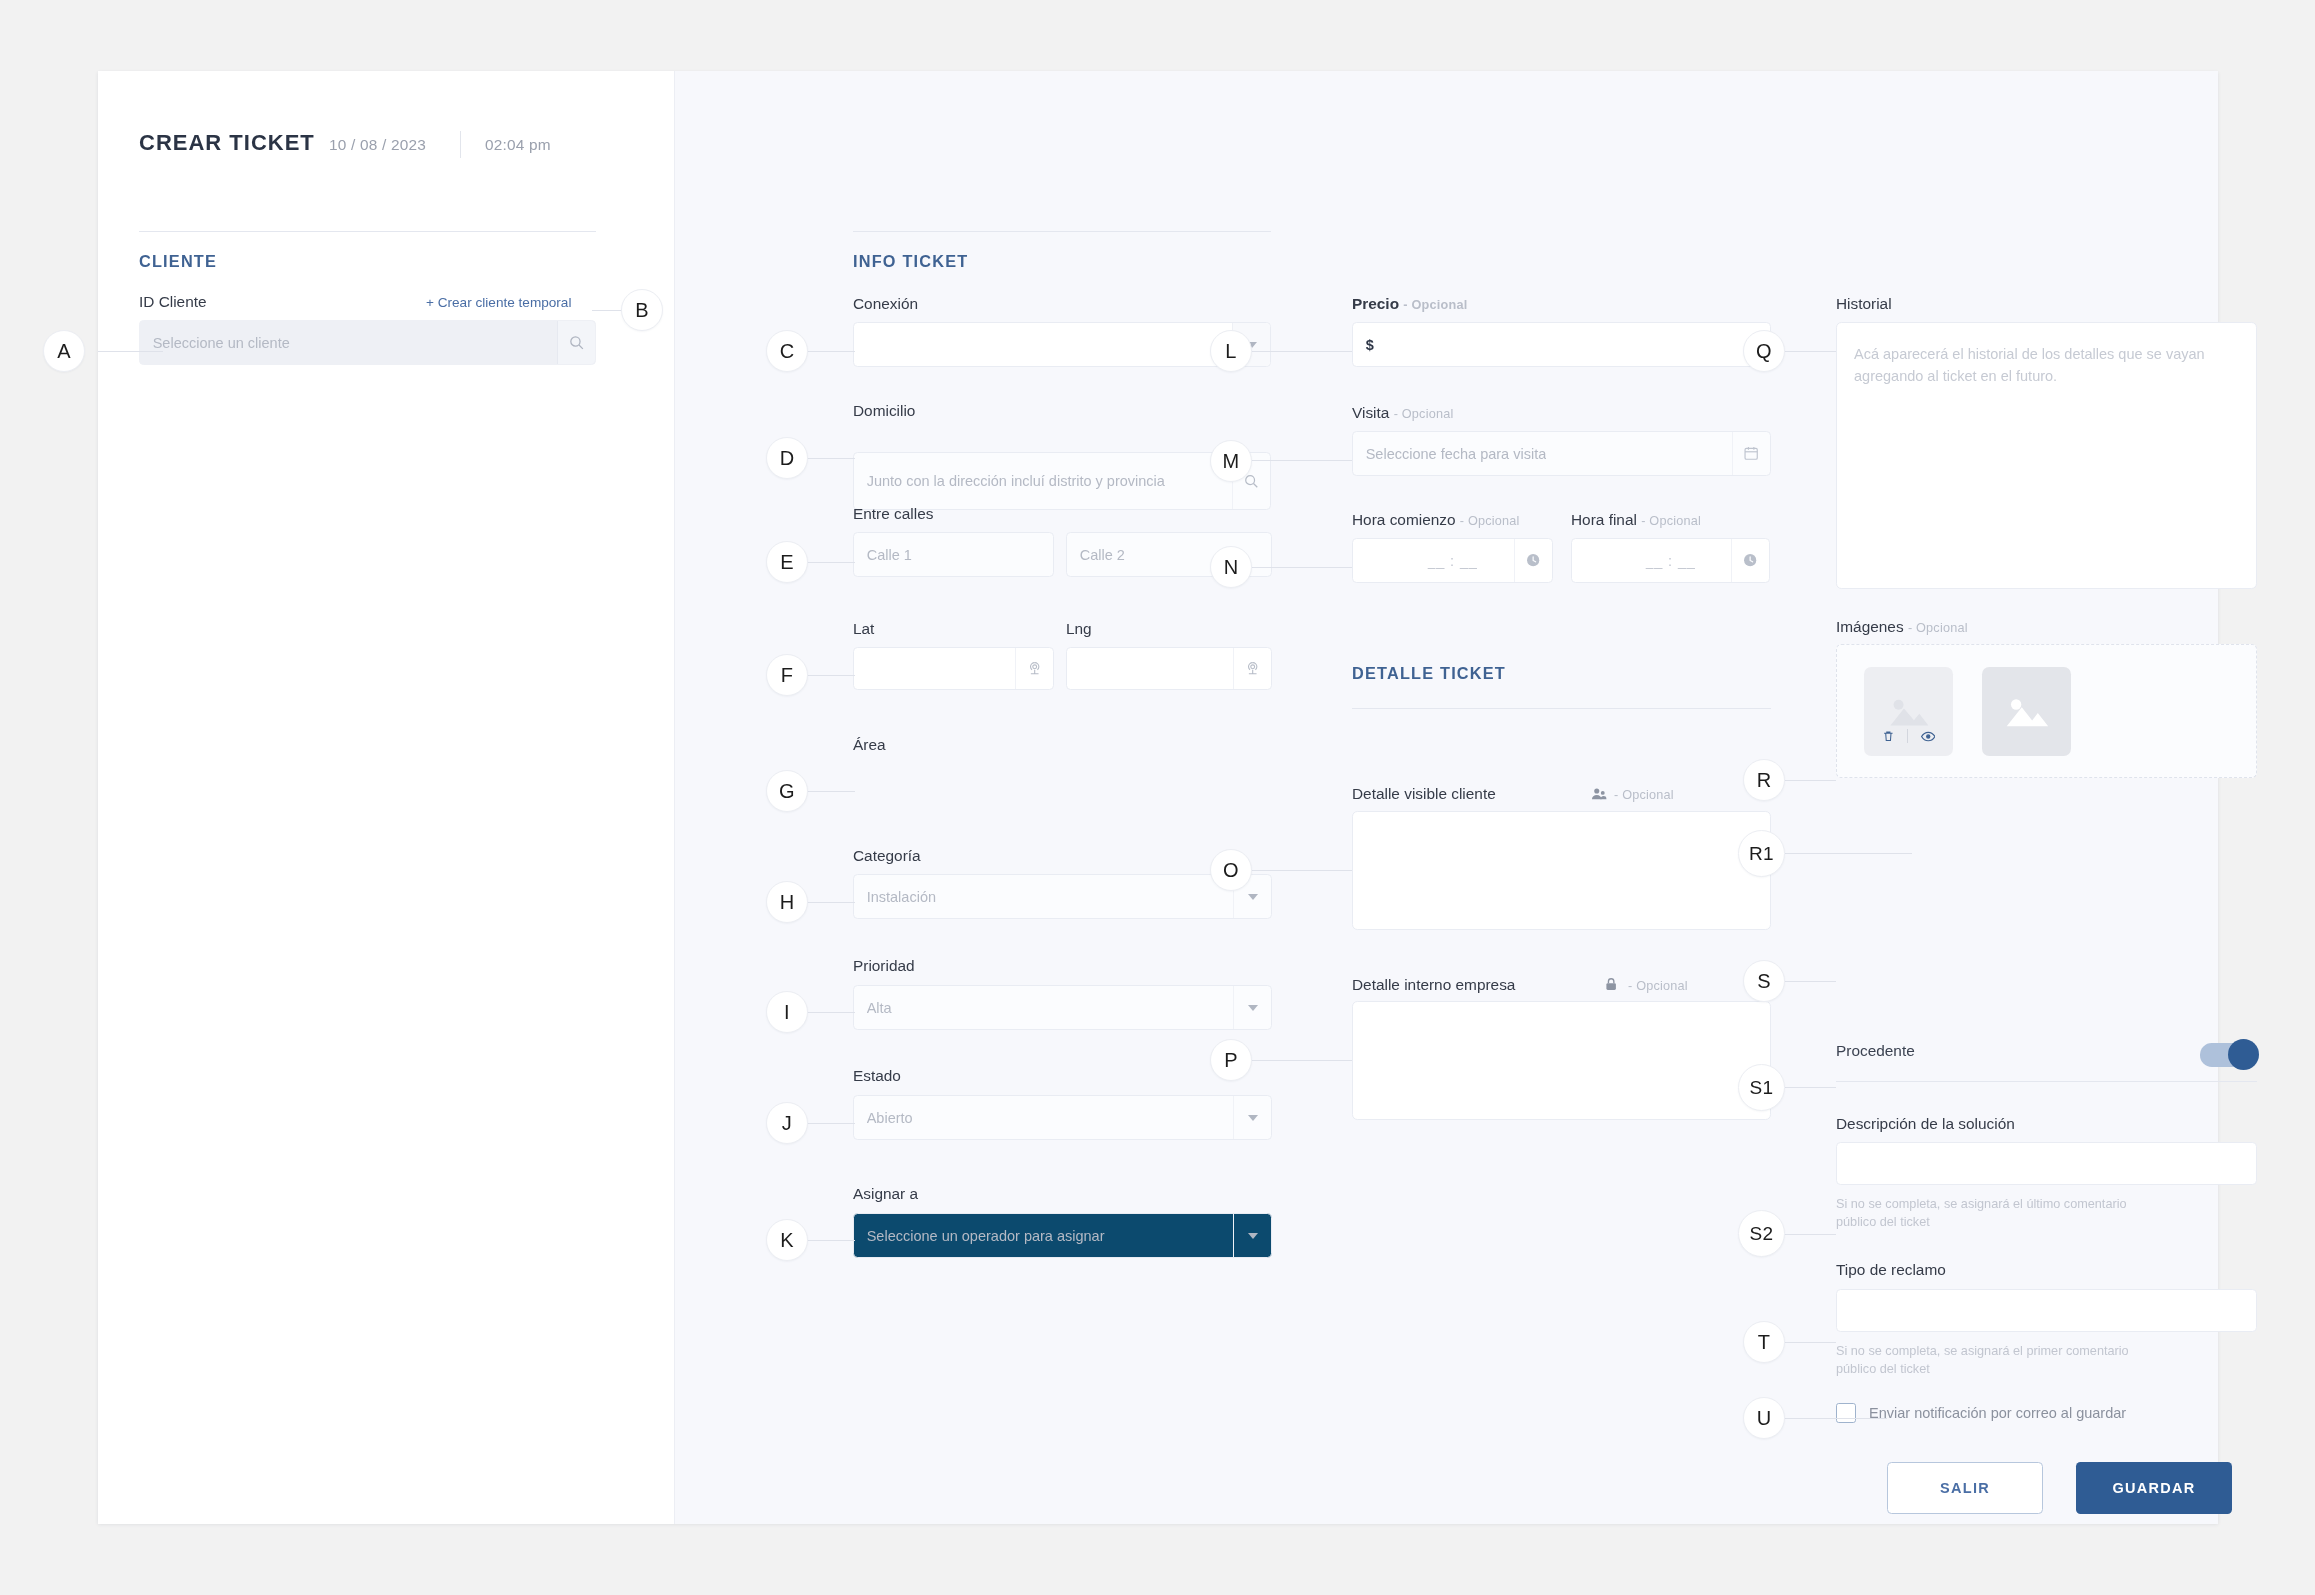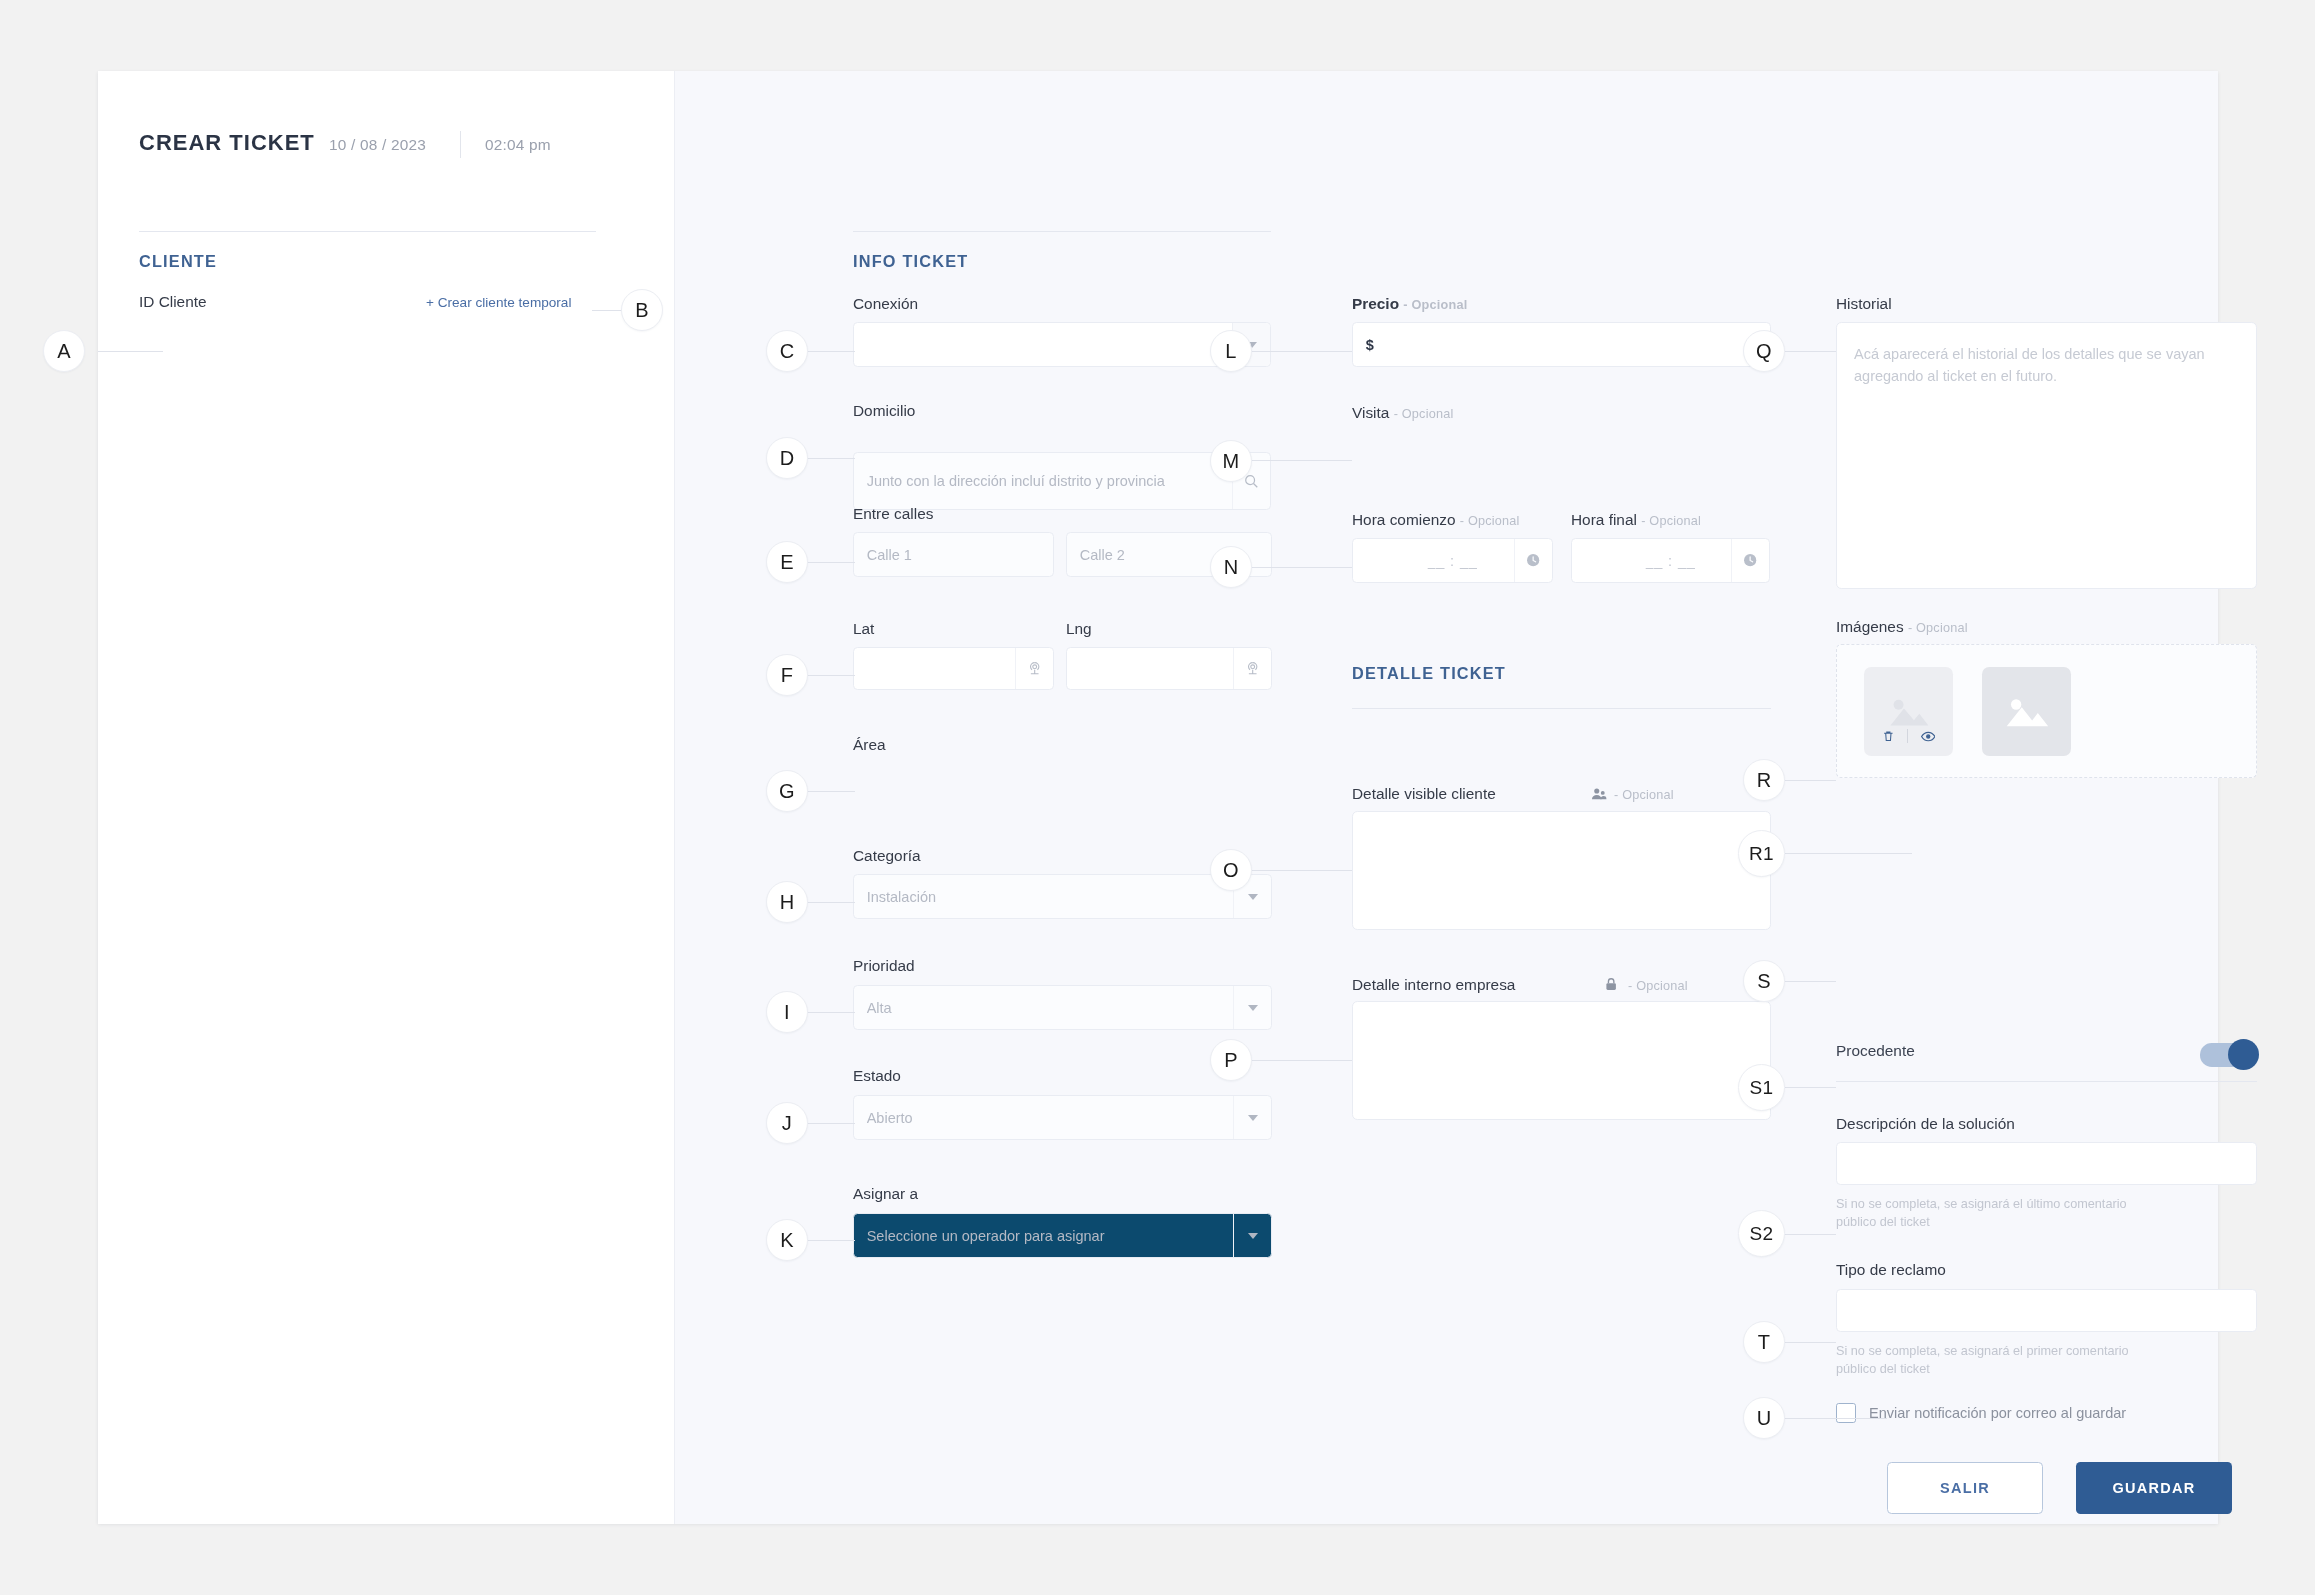--- a/index.html
+++ b/index.html
@@ -168,20 +168,29 @@
       <div class="hdr-date">10 / 08 / 2023</div>
       <div class="hdr-sep"></div>
       <div class="hdr-time">02:04 pm</div>
 
       <div class="sec-rule" style="left:41px; top:160px; width:457px;"></div>
       <div class="sec-head" style="left:41px; top:181px;">CLIENTE</div>
 
       <div class="lbl" style="left:41px; top:222px;">ID Cliente</div>
       <div class="link-temp" style="left:328px; top:224px;">+ Crear cliente temporal</div>
 
+      <div class="field grey" style="left:41px; top:249px; width:457px; height:45px;">
+        <div class="ph">Seleccione un cliente</div>
+        <div class="addon" style="background:#f3f5f9; border-left-color:#e6e9f0;">
+          <svg width="17" height="17" viewBox="0 0 24 24" fill="none" stroke="#aeb4c0" stroke-width="1.8">
+            <circle cx="10.5" cy="10.5" r="6.5"></circle>
+              <line x1="15.5" y1="15.5" x2="21" y2="21"></line>
+          </svg>
+        </div>
+      </div>
     </div>
 
     <div class="right-pane">
 
       <div class="sec-rule" style="left:178px; top:160px; width:418px;"></div>
       <div class="sec-head" style="left:178px; top:181px;">INFO TICKET</div>
 
       <div class="lbl" style="left:178px; top:224px;">Conexión</div>
       <div class="field" style="left:178px; top:251px; width:418px; height:45px;">
         <div class="val"></div>
@@ -270,20 +279,31 @@
         <span>Precio</span>
         <span class="opt">- Opcional</span>
       </div>
       <div class="field" style="left:677px; top:251px; width:419px; height:45px;">
         <div class="val">$</div>
       </div>
 
       <div class="lbl" style="left:677px; top:333px;">
         <span>Visita</span>
         <span class="opt">- Opcional</span>
+      </div>
+      <div class="field" style="left:677px; top:360px; width:419px; height:45px; background:#fbfcfe;">
+        <div class="ph">Seleccione fecha para visita</div>
+        <div class="addon plain">
+          <svg width="16.3" height="16.3" viewBox="0 0 24 24" fill="none" stroke="#bfc4cf" stroke-width="1.7">
+            <rect x="3" y="5" width="18" height="16" rx="2"></rect>
+              <line x1="3" y1="10" x2="21" y2="10"></line>
+            <line x1="8" y1="3" x2="8" y2="7"></line>
+              <line x1="16" y1="3" x2="16" y2="7"></line>
+          </svg>
+        </div>
       </div>
 
       <div class="lbl" style="left:677px; top:440px;">
         <span>Hora comienzo</span>
         <span class="opt">- Opcional</span>
       </div>
       <div class="field" style="left:677px; top:467px; width:201px; height:45px;">
         <div class="ph center">__ : __</div>
         <div class="addon plain">
           <svg width="16.3" height="16.3" viewBox="0 0 24 24" fill="#b9bfca">

